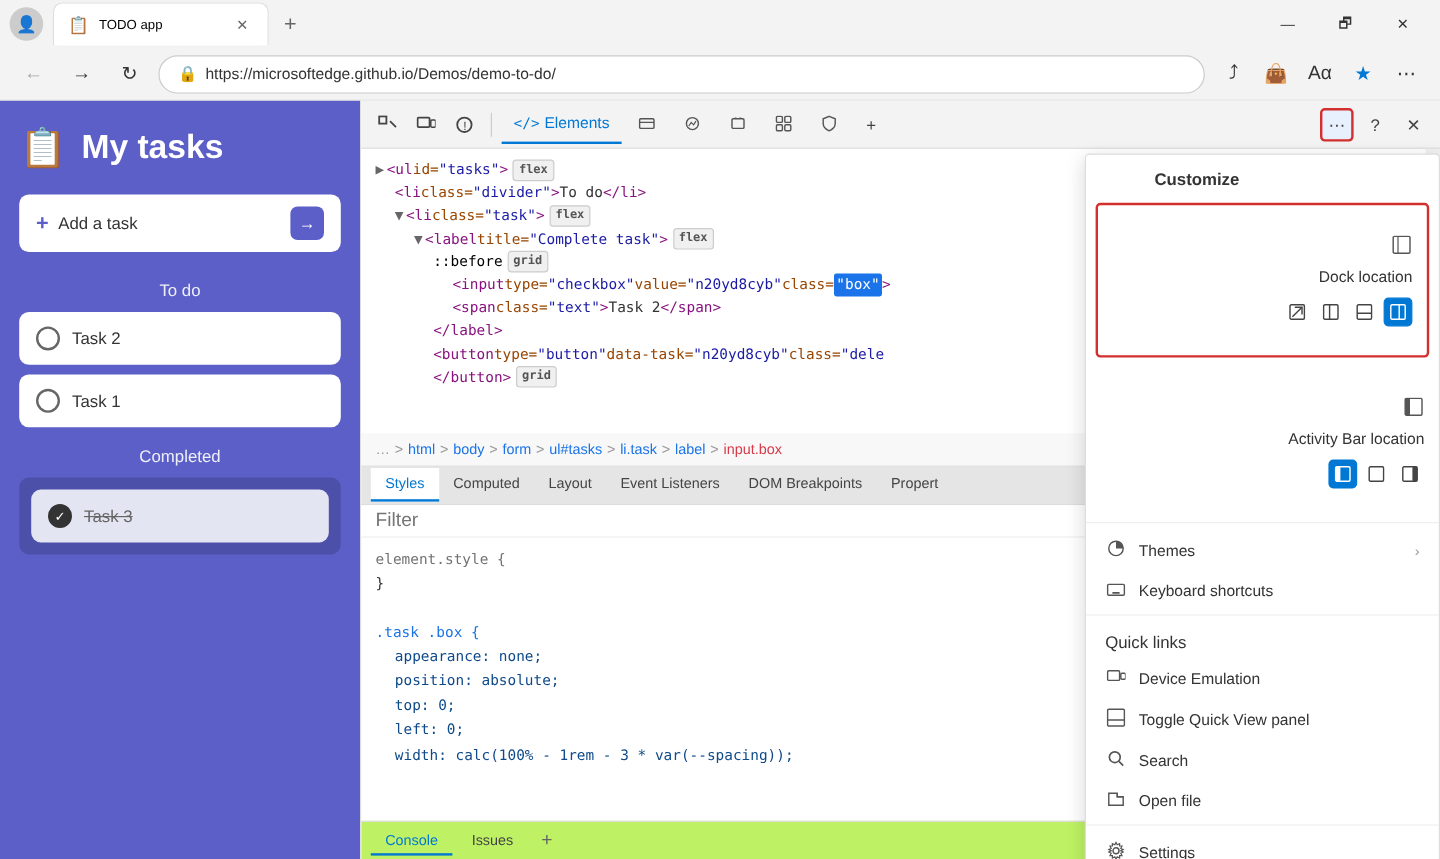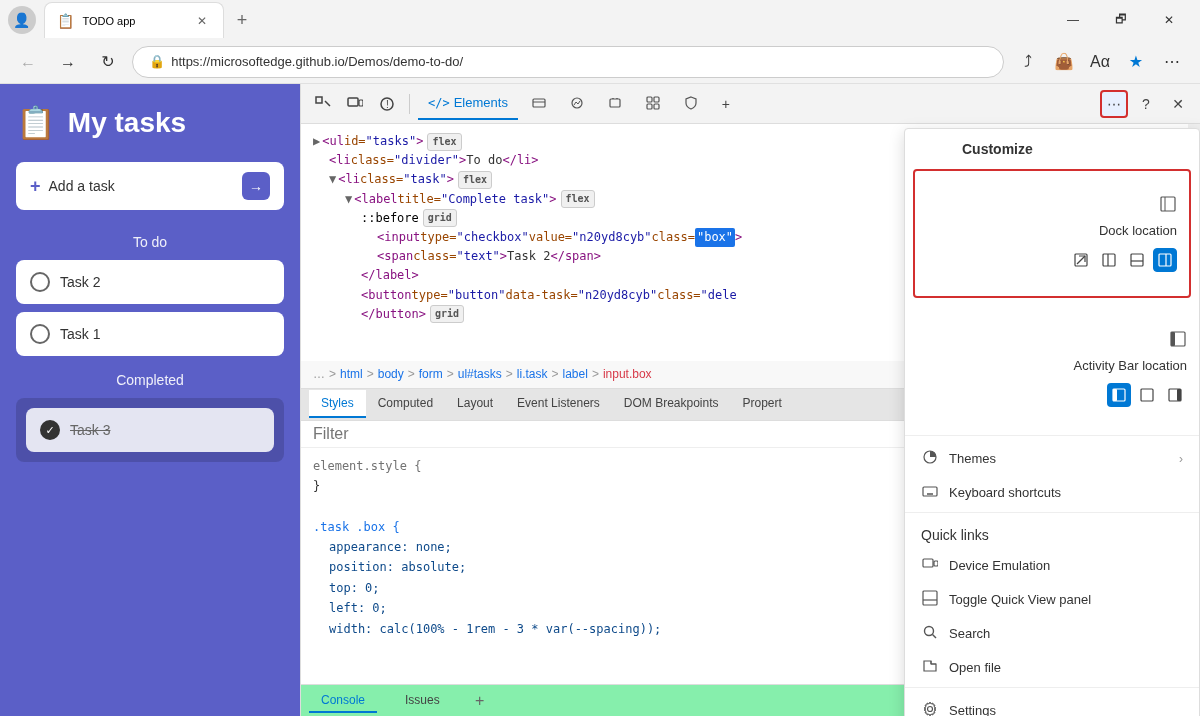--- a/index.html
+++ b/index.html
@@ -124,22 +124,22 @@
 
     
     .css-area { padding: 8px 12px; font-family: monospace; font-size: 12px; line-height: 1.7; flex: 1; overflow: auto; }
     .css-selector { color: #1a73e8; }
     .css-brace { color: #333; }
     .css-prop { color: #0e4a8a; padding-left: 16px; }
     .element-style { color: #737373; }
 
     
     .bottom-bar {
-      display: flex; align-items: center; background: #86efac; border-top: 1px solid #ddd;
-      padding: 0 8px; height: 32px; gap: 16px;
+      display: flex; align-items: center; background: #bef264; border-top: 1px solid #ddd;
+      padding: 0 8px; height: 32px; gap: 4px;
     }
     .bottom-tab { padding: 4px 12px; cursor: pointer; font-size: 12px; color: #444; border-bottom: 2px solid transparent; }
     .bottom-tab.active { color: #0078d4; border-bottom: 2px solid #0078d4; }
     .bottom-add { width: 24px; height: 24px; display: flex; align-items: center; justify-content: center; cursor: pointer; color: #666; font-size: 16px; }
     .bottom-right { margin-left: auto; display: flex; gap: 4px; }
     .bottom-icon-btn { width: 28px; height: 28px; display: flex; align-items: center; justify-content: center; cursor: pointer; color: #444; border-radius: 4px; }
 
     
     .customize-dropdown {
       position: absolute; top: 128px; right: 0; width: 296px;

